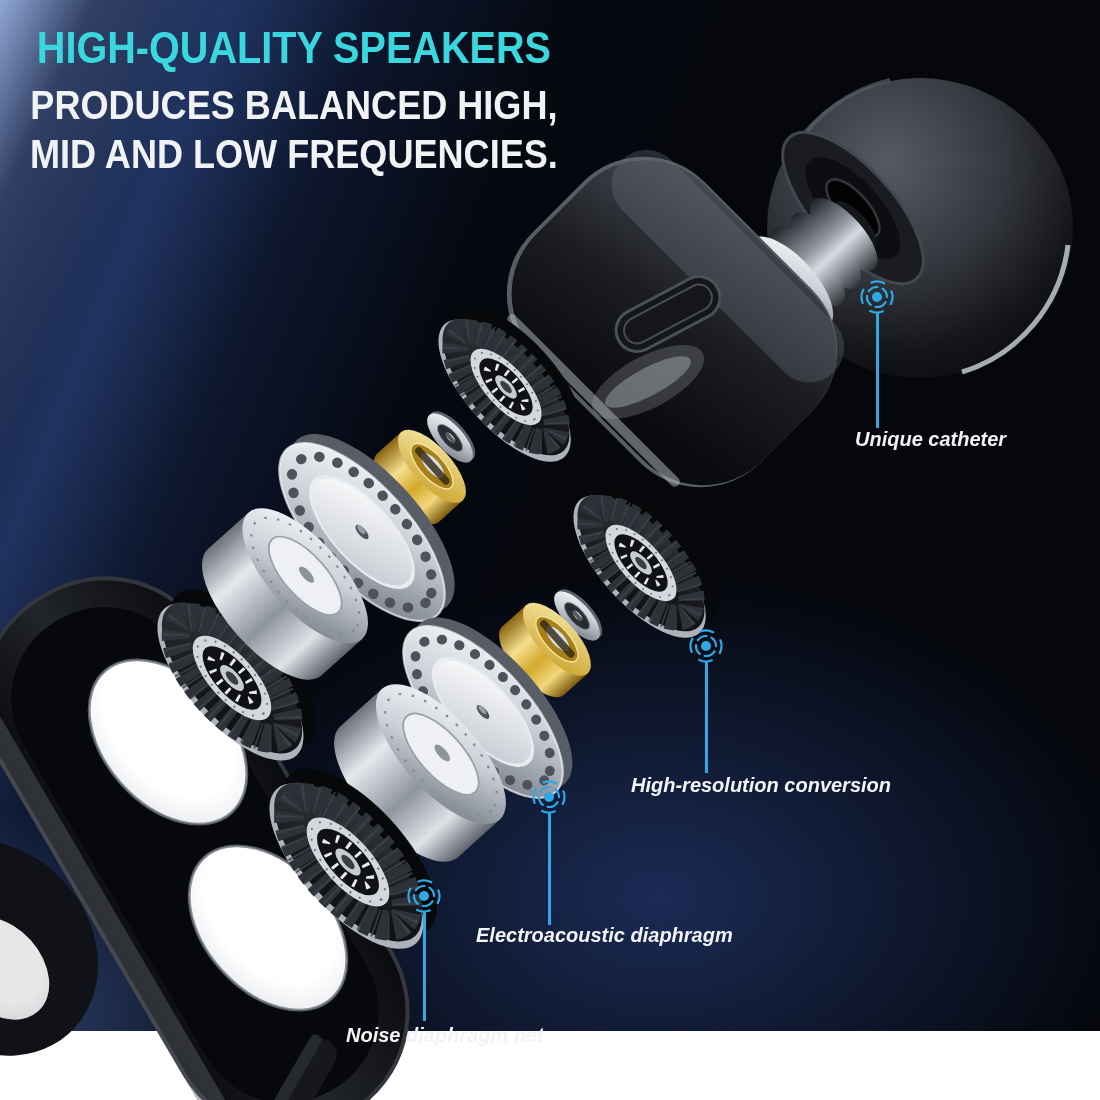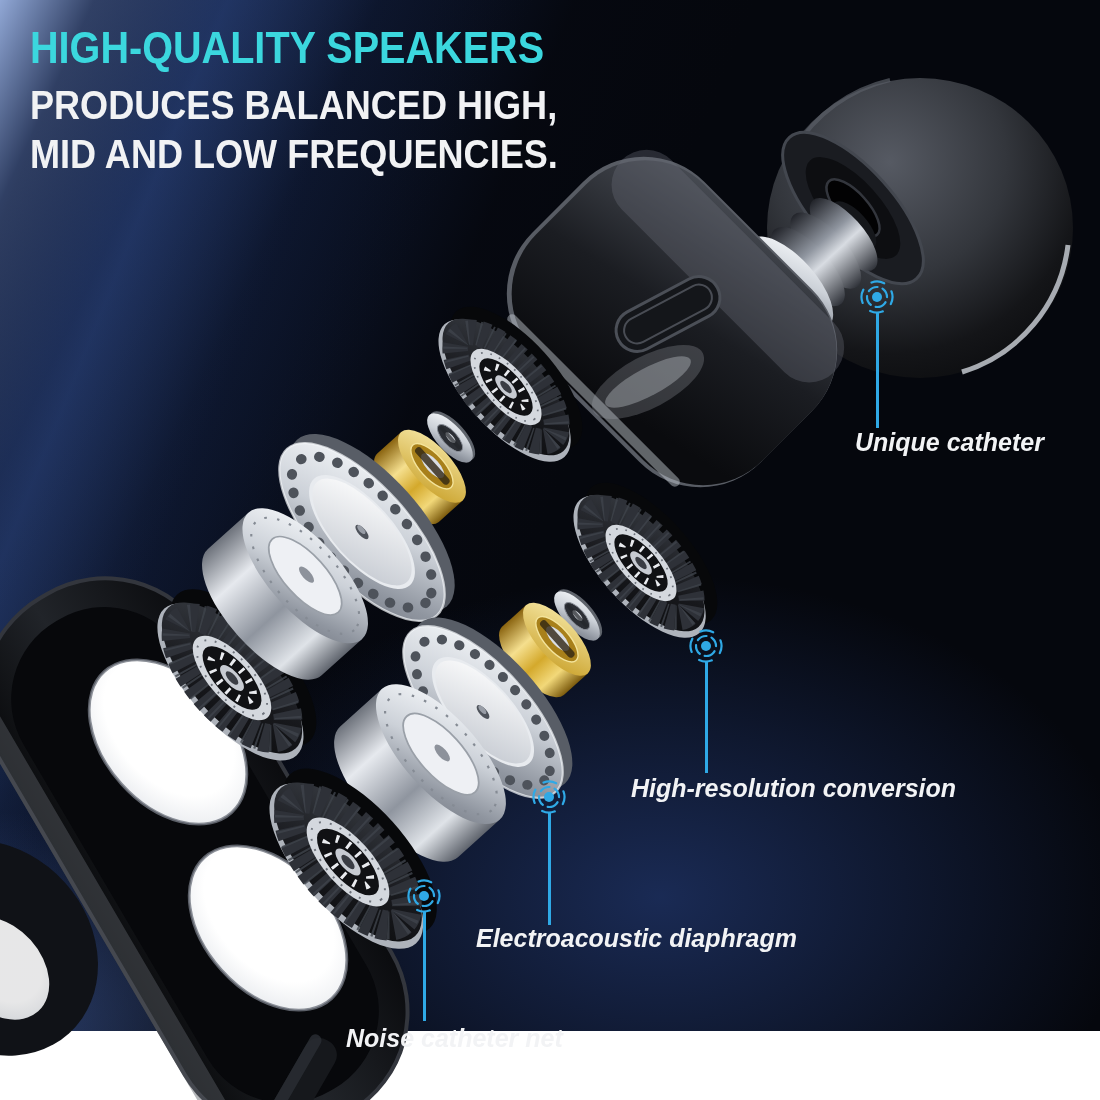--- a/index.html
+++ b/index.html
@@ -4,34 +4,34 @@
 <style>
   html,body{margin:0;padding:0;}
   body{width:1100px;height:1100px;overflow:hidden;
        font-family:"Liberation Sans", sans-serif;}
   .stage{position:relative;width:1100px;height:1031px;
     background:
       radial-gradient(ellipse 760px 520px at 60% 87%, rgba(45,75,150,.52), rgba(45,75,150,0) 62%),
       radial-gradient(ellipse 520px 300px at -3% 99%, rgba(85,120,200,.48), rgba(85,120,200,0) 70%),
       linear-gradient(115deg, rgba(160,185,235,.90) 0%, rgba(95,125,195,.48) 6%, rgba(45,70,135,.28) 14%, rgba(12,20,45,.12) 24%, rgba(0,0,0,0) 34%),
       linear-gradient(112deg, rgba(0,0,0,0) 6%, rgba(58,95,175,.45) 15%, rgba(32,58,120,.30) 25%, rgba(10,16,36,.12) 38%, rgba(0,0,0,0) 50%),
-      #05070d;}
+      #05070d; text-align: center;}
   svg.scene{position:absolute;left:0;top:0;}
 
   .title-block{position:absolute;left:30px;top:24px;
     transform:scaleX(.88);transform-origin:0 0;}
   .headline{margin:0 0 10px 0;font-weight:bold;font-size:45px;line-height:1.05;
     color:#3bd7de;letter-spacing:0;}
   .subline{margin:0;font-weight:bold;font-size:41px;line-height:49px;color:#f1f2f4;}
 
   .annotation{position:absolute;width:0;height:0;}
   .marker{position:absolute;left:-17px;top:-17px;width:34px;height:34px;}
   .pointer-line{position:absolute;left:-1.5px;top:15px;width:3px;background:#2fa9e6;}
   .callout-label{position:absolute;white-space:nowrap;
-    font-style:italic;font-weight:bold;font-size:25px;color:#f2f3f5;}
+    font-style:italic;font-weight:bold;font-size:20px;color:#f2f3f5;}
 </style>
 </head>
 <body>
 
 <div class="stage">
 
   <svg class="scene" width="1100" height="1100" viewBox="0 0 1100 1100">
     <defs>
       <linearGradient id="gChrome" x1="0" y1="0" x2="1" y2="1">
         <stop offset="0" stop-color="#fafcfe"></stop>
@@ -270,16 +270,16 @@
     <div class="callout-label" style="left:-73px;top:127px">Electroacoustic diaphragm</div>
   </div>
 
   <div class="annotation" style="left:424px;top:896px">
     <svg class="marker" viewBox="-17 -17 34 34">
       <circle r="5" fill="#2fa9e6"></circle>
       <circle r="10" fill="none" stroke="#2fa9e6" stroke-width="2.2" stroke-dasharray="10 5.2" stroke-linecap="round" transform="rotate(40)"></circle>
       <circle r="15.5" fill="none" stroke="#2fa9e6" stroke-width="2.2" stroke-dasharray="13 11" stroke-linecap="round" transform="rotate(160)"></circle>
     </svg>
     <div class="pointer-line" style="height:110px"></div>
-    <div class="callout-label" style="left:-78px;top:128px">Noise catheter net</div>
+    <div class="callout-label" style="left:-78px;top:128px">Noise diaphragm net</div>
   </div>
 
 </div>
 
 </body></html>

